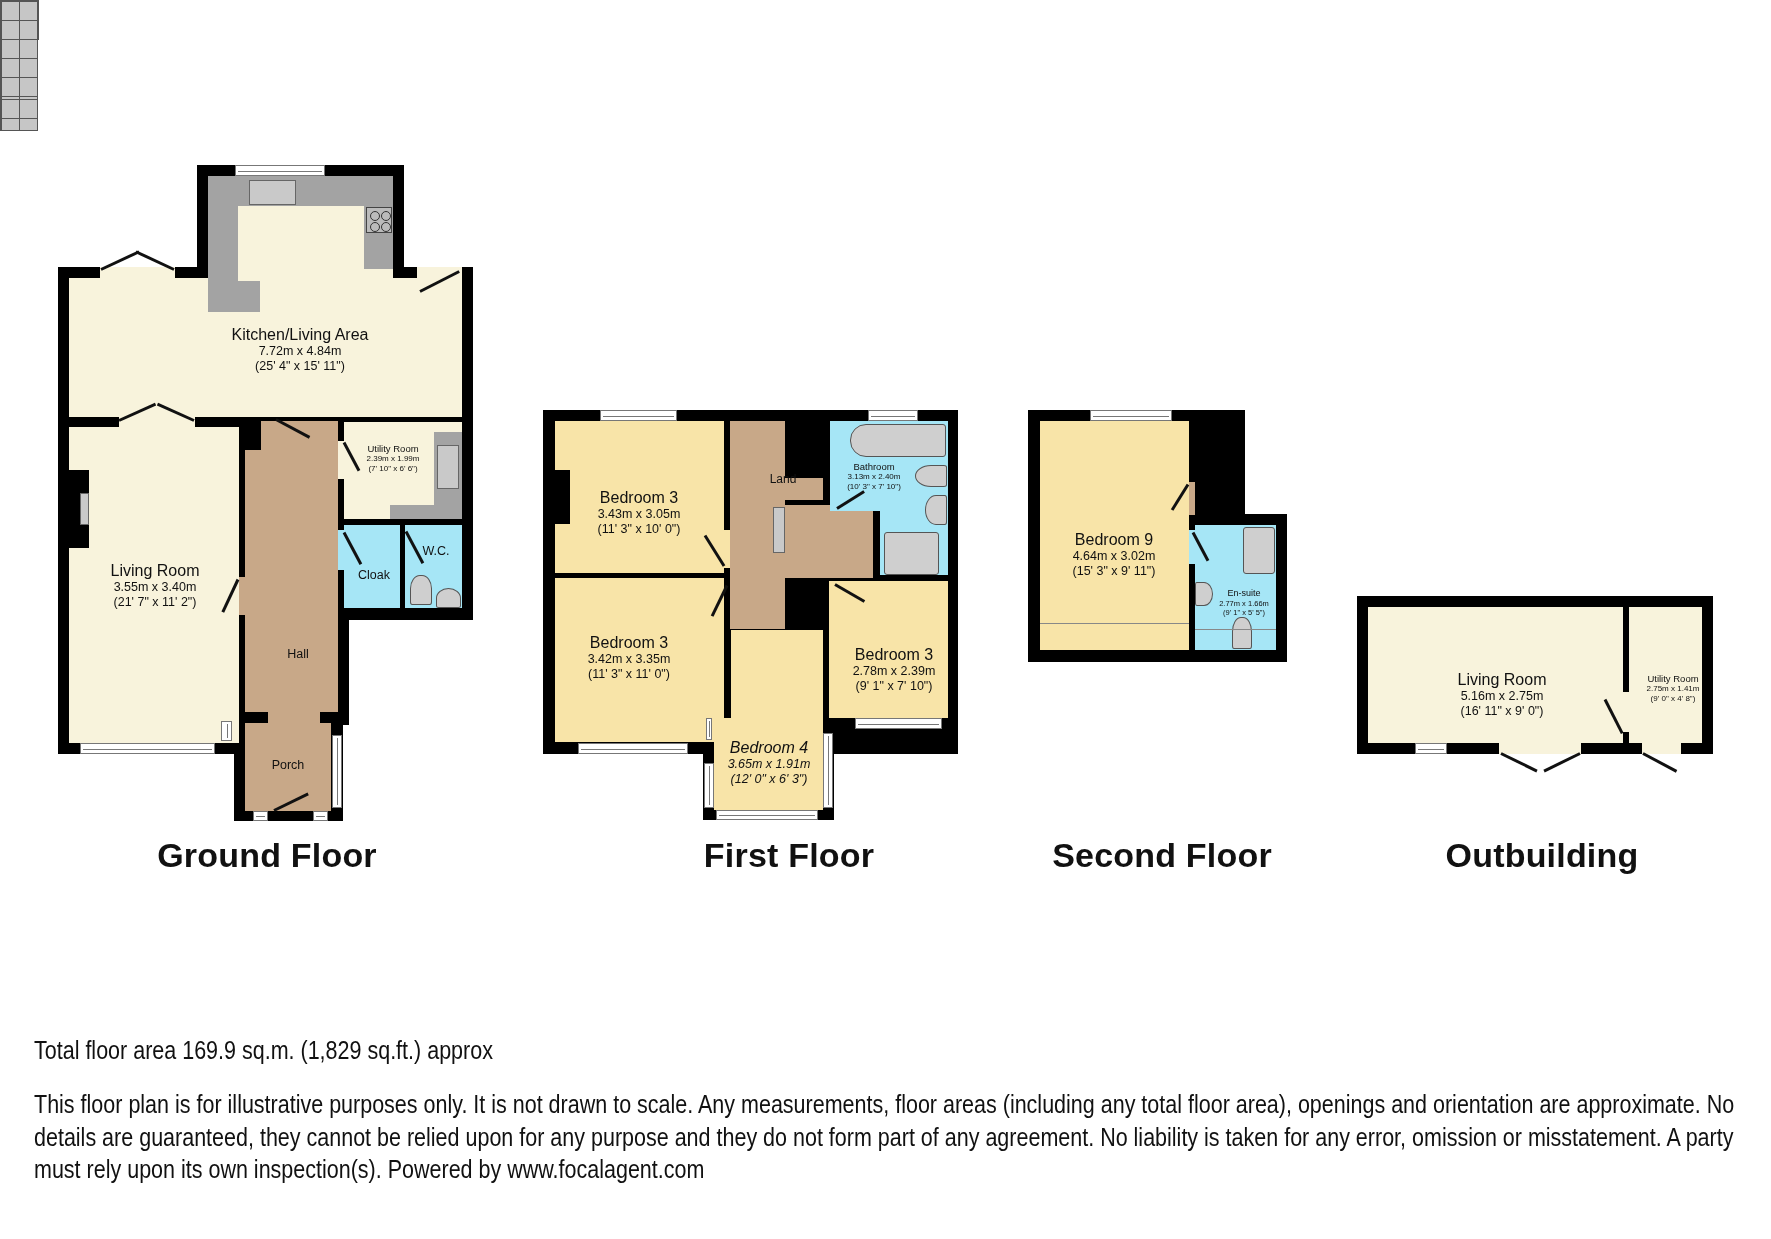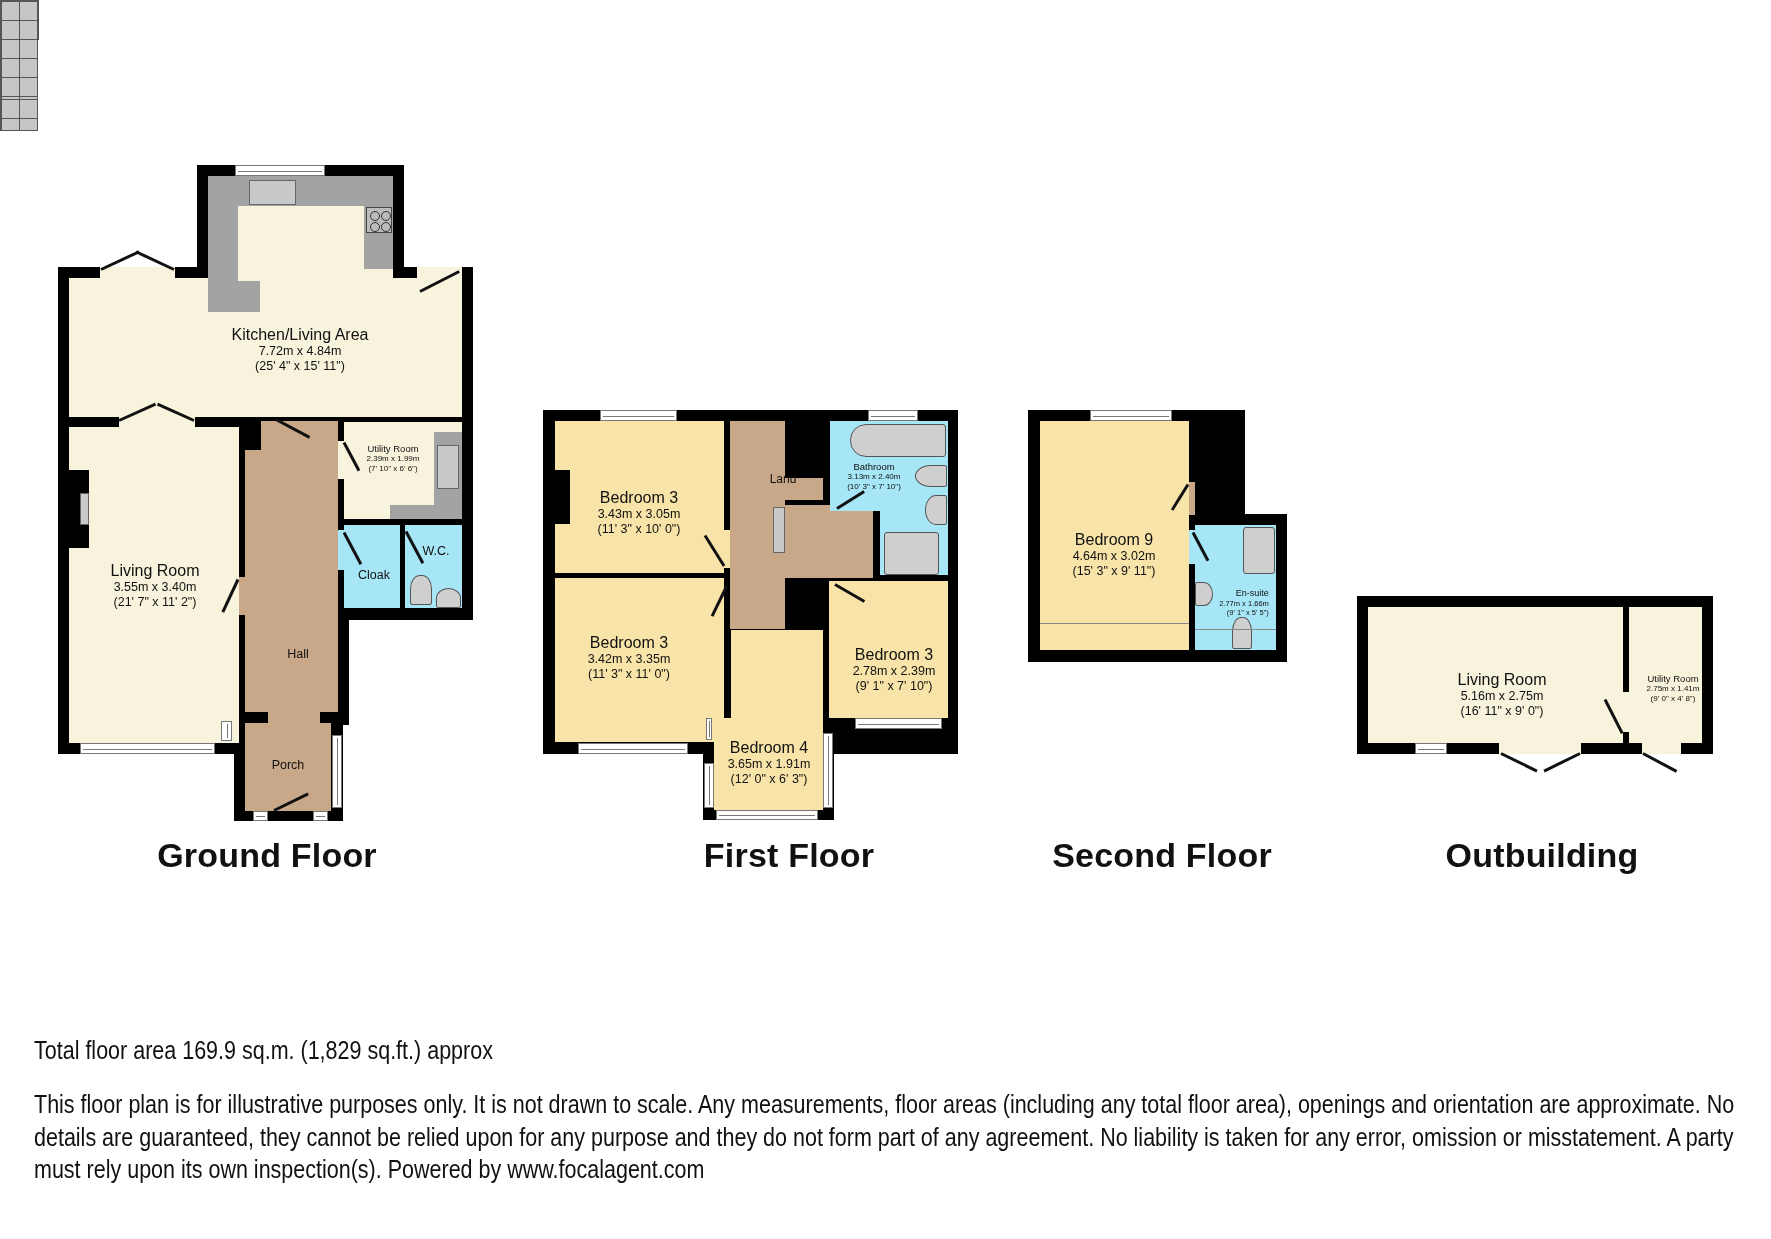--- a/index.html
+++ b/index.html
@@ -188,21 +188,21 @@
     <span class="n">Bathroom</span>
     <span class="m">3.13m x 2.40m</span>
     <span class="i">(10' 3" x 7' 10")</span>
   </div>
 
   <div class="room yellow" style="left:731px;top:630px;width:92px;height:180px;"></div>
   <div class="room yellow" style="left:714px;top:718px;width:20px;height:92px;"></div>
   <div class="win" style="left:716px;top:810px;width:102px;height:10px;"></div>
   <div class="winv" style="left:704px;top:763px;width:10px;height:45px;"></div>
   <div class="winv" style="left:823px;top:733px;width:10px;height:75px;"></div>
-  <div class="label lg" style="left:769px;top:738px;">
+  <div class="label lg" style="left:769px;top:738px;font-style:italic;">
     <span class="n">Bedroom 4</span>
     <span class="m">3.65m x 1.91m</span>
     <span class="i">(12' 0" x 6' 3")</span>
   </div>
 
   <div class="room yellow" style="left:829px;top:581px;width:119px;height:137px;"></div>
   <div class="win" style="left:855px;top:718px;width:87px;height:11px;"></div>
   <div class="door" style="left:835px;top:583px;width:34px;transform:rotate(30deg);"></div>
   <div class="label lg" style="left:894px;top:645px;">
     <span class="n">Bedroom 3</span>
@@ -227,21 +227,21 @@
     <span class="i">(15' 3" x 9' 11")</span>
   </div>
 
   <div class="room blue" style="left:1195px;top:525px;width:81px;height:125px;"></div>
   <div class="room blue" style="left:1189px;top:530px;width:6px;height:34px;"></div>
   <div class="door" style="left:1193px;top:531px;width:32px;transform:rotate(62deg);"></div>
   <div class="tub" style="left:1243px;top:527px;width:32px;height:47px;"></div>
   <div class="fixture" style="left:1195px;top:582px;width:18px;height:24px;border-radius:10% 50% 50% 10%;"></div>
   <div class="fixture" style="left:1232px;top:617px;width:20px;height:32px;border-radius:45% 45% 10% 10%;"></div>
   <div class="abs" style="left:1195px;top:629px;width:81px;border-top:1px solid #888;"></div>
-  <div class="label sm" style="left:1244px;top:588px;font-size:8px;text-align:right;">
+  <div class="label sm" style="left:1244px;top:588px;font-size:8px;">
     <span class="n" style="font-size:9px;">En-suite</span>
     <span class="m" style="font-size:7.5px;">2.77m x 1.66m</span>
     <span class="i" style="font-size:7.5px;">(9' 1" x 5' 5")</span>
   </div>
 </div>
 <div class="floor-title" style="left:1162px;top:836px;">Second Floor</div>
 
 <div class="abs" style="left:0;top:0;width:1771px;height:800px;">
   <div class="wall" style="left:1357px;top:596px;width:356px;height:158px;"></div>
   <div class="room cream" style="left:1368px;top:607px;width:255px;height:136px;"></div>

